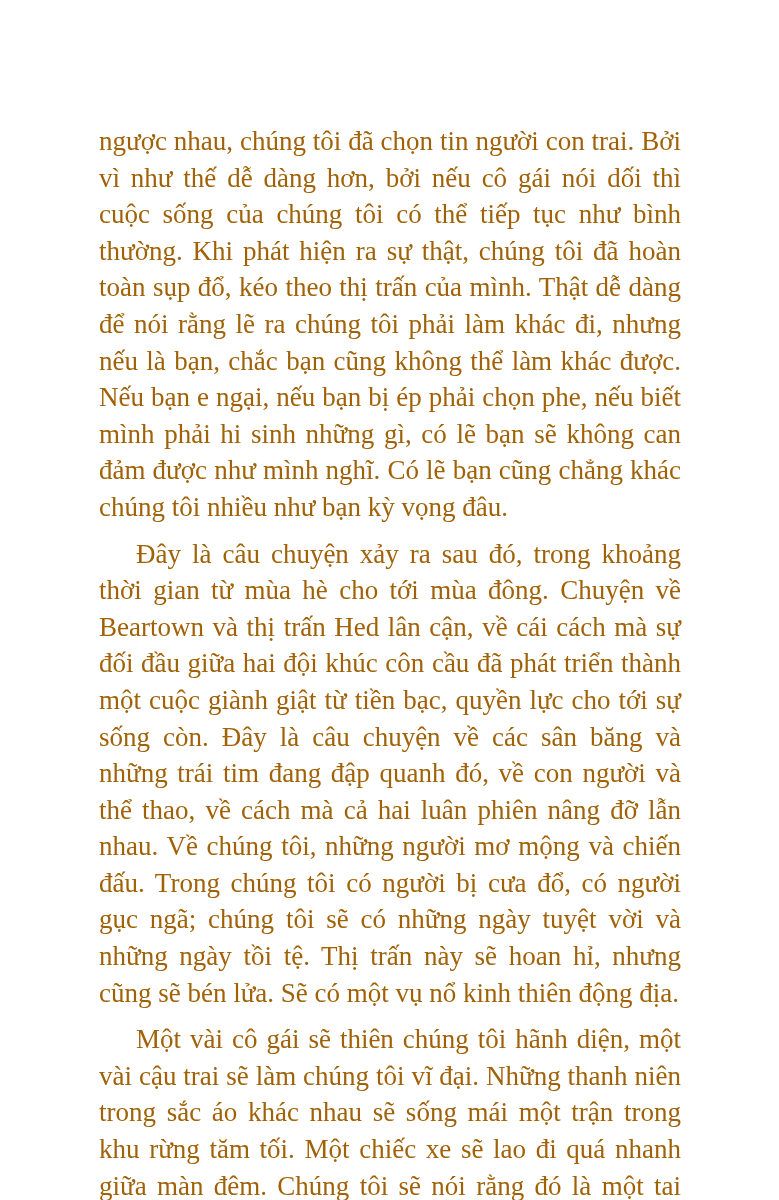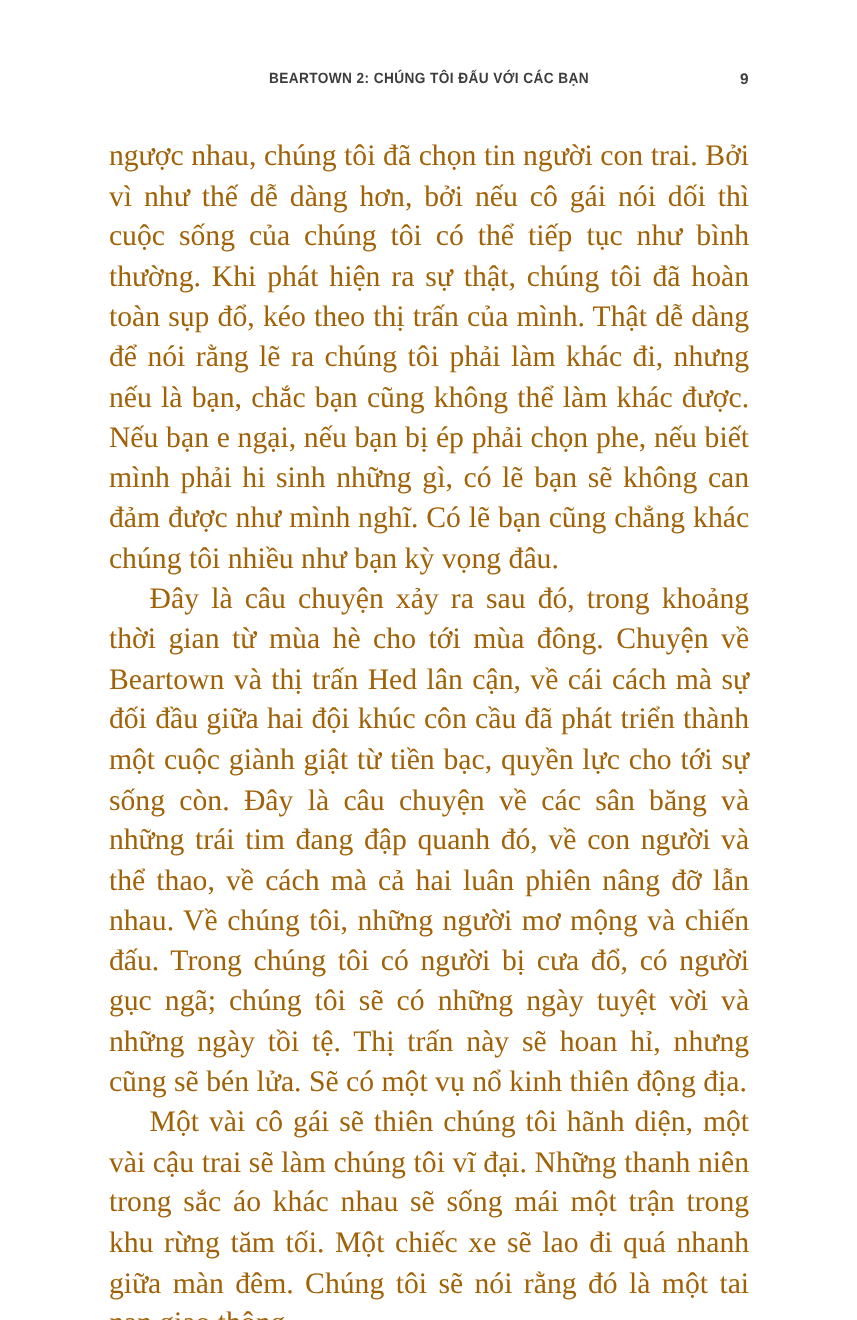--- a/index.html
+++ b/index.html
@@ -53,31 +53,28 @@
     line-height: 36.6px;
     text-align: justify;
     color: #a16207;
   }
   .page-body p {
     margin: 0;
     padding: 0;
   }
   .page-body p.indent {
     text-indent: 37px;
+    margin-top: 10px;
   }
 </style>
 </head>
 <body>
 
 <div class="book-page">
 
-  <header class="page-header">
-    <span class="running-title">BEARTOWN 2: CHÚNG TÔI ĐẤU VỚI CÁC BẠN</span>
-    <span class="page-number">9</span>
-  </header>
 
   <main class="page-body">
     <p class="para no-indent">ngược nhau, chúng tôi đã chọn tin người con trai. Bởi vì như thế dễ dàng hơn, bởi nếu cô gái nói dối thì cuộc sống của chúng tôi có thể tiếp tục như bình thường. Khi phát hiện ra sự thật, chúng tôi đã hoàn toàn sụp đổ, kéo theo thị trấn của mình. Thật dễ dàng để nói rằng lẽ ra chúng tôi phải làm khác đi, nhưng nếu là bạn, chắc bạn cũng không thể làm khác được. Nếu bạn e ngại, nếu bạn bị ép phải chọn phe, nếu biết mình phải hi sinh những gì, có lẽ bạn sẽ không can đảm được như mình nghĩ. Có lẽ bạn cũng chẳng khác chúng tôi nhiều như bạn kỳ vọng đâu.</p>
     <p class="para indent">Đây là câu chuyện xảy ra sau đó, trong khoảng thời gian từ mùa hè cho tới mùa đông. Chuyện về Beartown và thị trấn Hed lân cận, về cái cách mà sự đối đầu giữa hai đội khúc côn cầu đã phát triển thành một cuộc giành giật từ tiền bạc, quyền lực cho tới sự sống còn. Đây là câu chuyện về các sân băng và những trái tim đang đập quanh đó, về con người và thể thao, về cách mà cả hai luân phiên nâng đỡ lẫn nhau. Về chúng tôi, những người mơ mộng và chiến đấu. Trong chúng tôi có người bị cưa đổ, có người gục ngã; chúng tôi sẽ có những ngày tuyệt vời và những ngày tồi tệ. Thị trấn này sẽ hoan hỉ, nhưng cũng sẽ bén lửa. Sẽ có một vụ nổ kinh thiên động địa.</p>
     <p class="para indent">Một vài cô gái sẽ thiên chúng tôi hãnh diện, một vài cậu trai sẽ làm chúng tôi vĩ đại. Những thanh niên trong sắc áo khác nhau sẽ sống mái một trận trong khu rừng tăm tối. Một chiếc xe sẽ lao đi quá nhanh giữa màn đêm. Chúng tôi sẽ nói rằng đó là một tai nạn giao thông,</p>
   </main>
 
 </div>
 
 </body></html>

